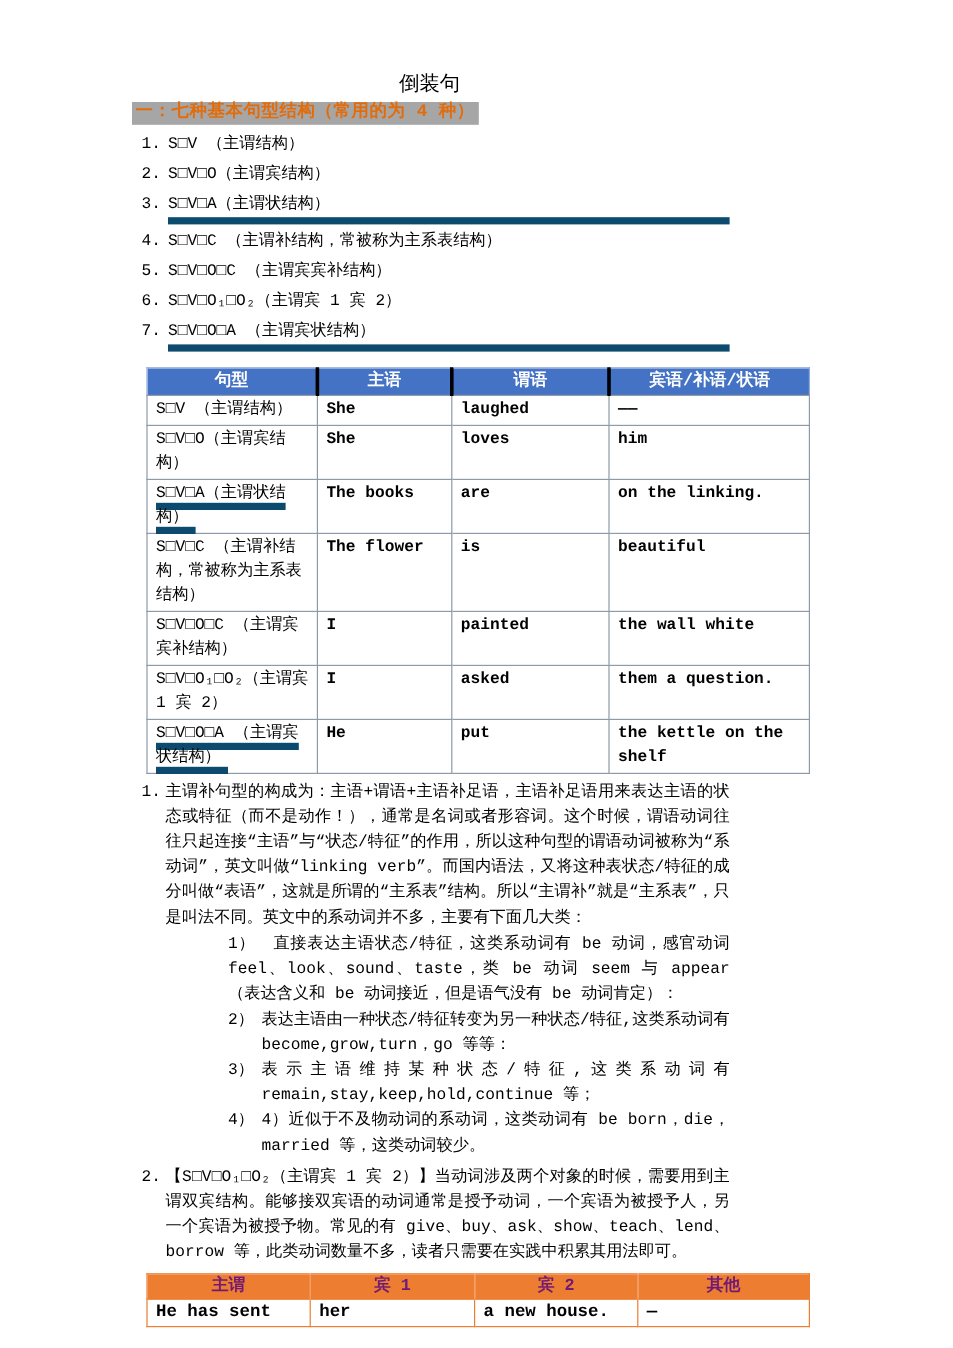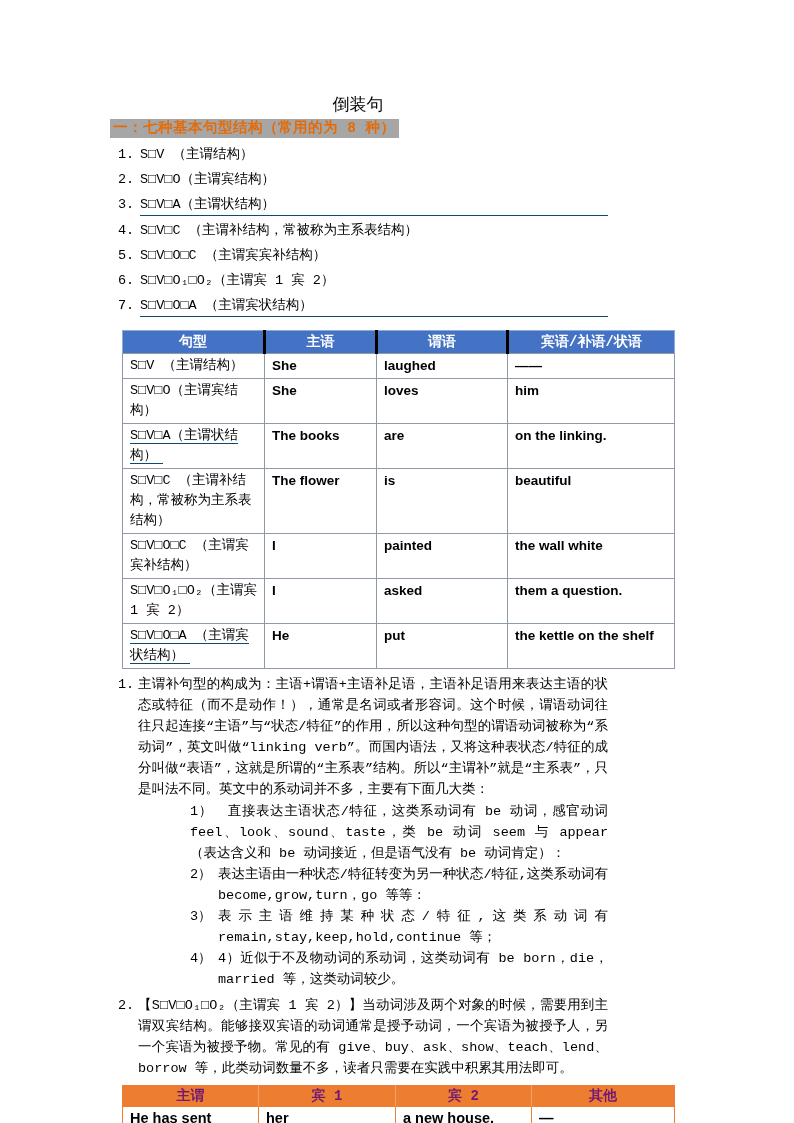--- a/index.html
+++ b/index.html
@@ -1,52 +1,52 @@
 <!DOCTYPE html>
 <html><head>
 <meta charset="utf-8">
 <style>
   html,body{margin:0;padding:0;}
   body{
     width:794px;height:1123px;background:#ffffff;color:#000;
     font-family:"Liberation Mono","DejaVu Sans Mono",monospace;
     position:relative;overflow:hidden;
   }
-  .page{width:716px;height:1123px;padding-top:95px;box-sizing:border-box;}
+  .page{width:716px;height:1123px;padding-top:60px;box-sizing:border-box;}
   .title{
     text-align:center;font-size:17px;line-height:20px;margin:0 0 4px 0;
     font-family:"Liberation Serif","DejaVu Serif",serif;
   }
   .content{margin-left:112px;margin-right:108px;}
   .hlwrap{margin:2px 0 6px -2px;line-height:19px;}
   .hl{
     display:inline-block;background:#a6a6a6;color:#e36c0a;
     font-weight:bold;font-size:14.5px;padding:0 3px;letter-spacing:.5px;
   }
   
   .plist{padding-left:6px;margin-bottom:2px;}
   .pitem{display:flex;font-size:13.5px;line-height:21px;margin-bottom:4px;}
   .pnum{flex:none;width:22px;}
   .ptxt{flex:1;}
-  .u{border-bottom:1px solid #0c4a6e;padding-right:10px;align-self:flex-start;}
+  .u{border-bottom:6px solid #0c4a6e;padding-right:10px;align-self:flex-start;}
   
   table{border-collapse:collapse;table-layout:fixed;}
   .t1{width:552px;margin:13px 0 0 10px;border:1.5px solid #8eaadb;}
   .t1 th{
     background:#4472c4;color:#fff;font-weight:bold;font-size:14px;
     padding:2px 4px;border-left:3px solid #000000;text-align:center;line-height:18px;
   }
   .t1 th:first-child{border-left:none;font-family:Liberation Mono, monospace;}
   .t1 td{
     border:1px solid #8f9aa8;padding:2px 7px;vertical-align:top;
     line-height:20px;font-size:13.5px;
   }
   .t1 tr.single td{height:20px;}
   .eng{
-    font-family:Liberation Sans, sans-serif;
+    font-family:Liberation Mono, monospace;
     font-weight:bold;font-size:14.5px;
   }
   .patcell .u{padding-right:6px;}
   
   .nitem{display:flex;font-size:13.5px;line-height:21px;padding-left:6px;margin-top:5px;}
   .nnum{flex:none;width:20px;}
   .ntxt{flex:1;text-align:justify;}
   .sublist{margin-left:78px;font-size:13.5px;line-height:21px;margin-top:1px;}
   .sub-flow .snum{margin-right:15px;}
   .sub-flow{text-align:justify;}
@@ -66,21 +66,21 @@
 </style>
 </head>
 <body>
 
 <div class="page">
   <div class="title">倒装句</div>
 
   <div class="content">
 
     <div class="hlwrap">
-      <span class="hl">一：七种基本句型结构（常用的为 8 种）</span>
+      <span class="hl">一：七种基本句型结构（常用的为 4 种）</span>
     </div>
 
     <div class="plist">
       <div class="pitem">
         <span class="pnum">1.</span>
         <span class="ptxt">S□V （主谓结构）</span>
       </div>
       <div class="pitem">
         <span class="pnum">2.</span>
         <span class="ptxt">S□V□O（主谓宾结构）</span>

